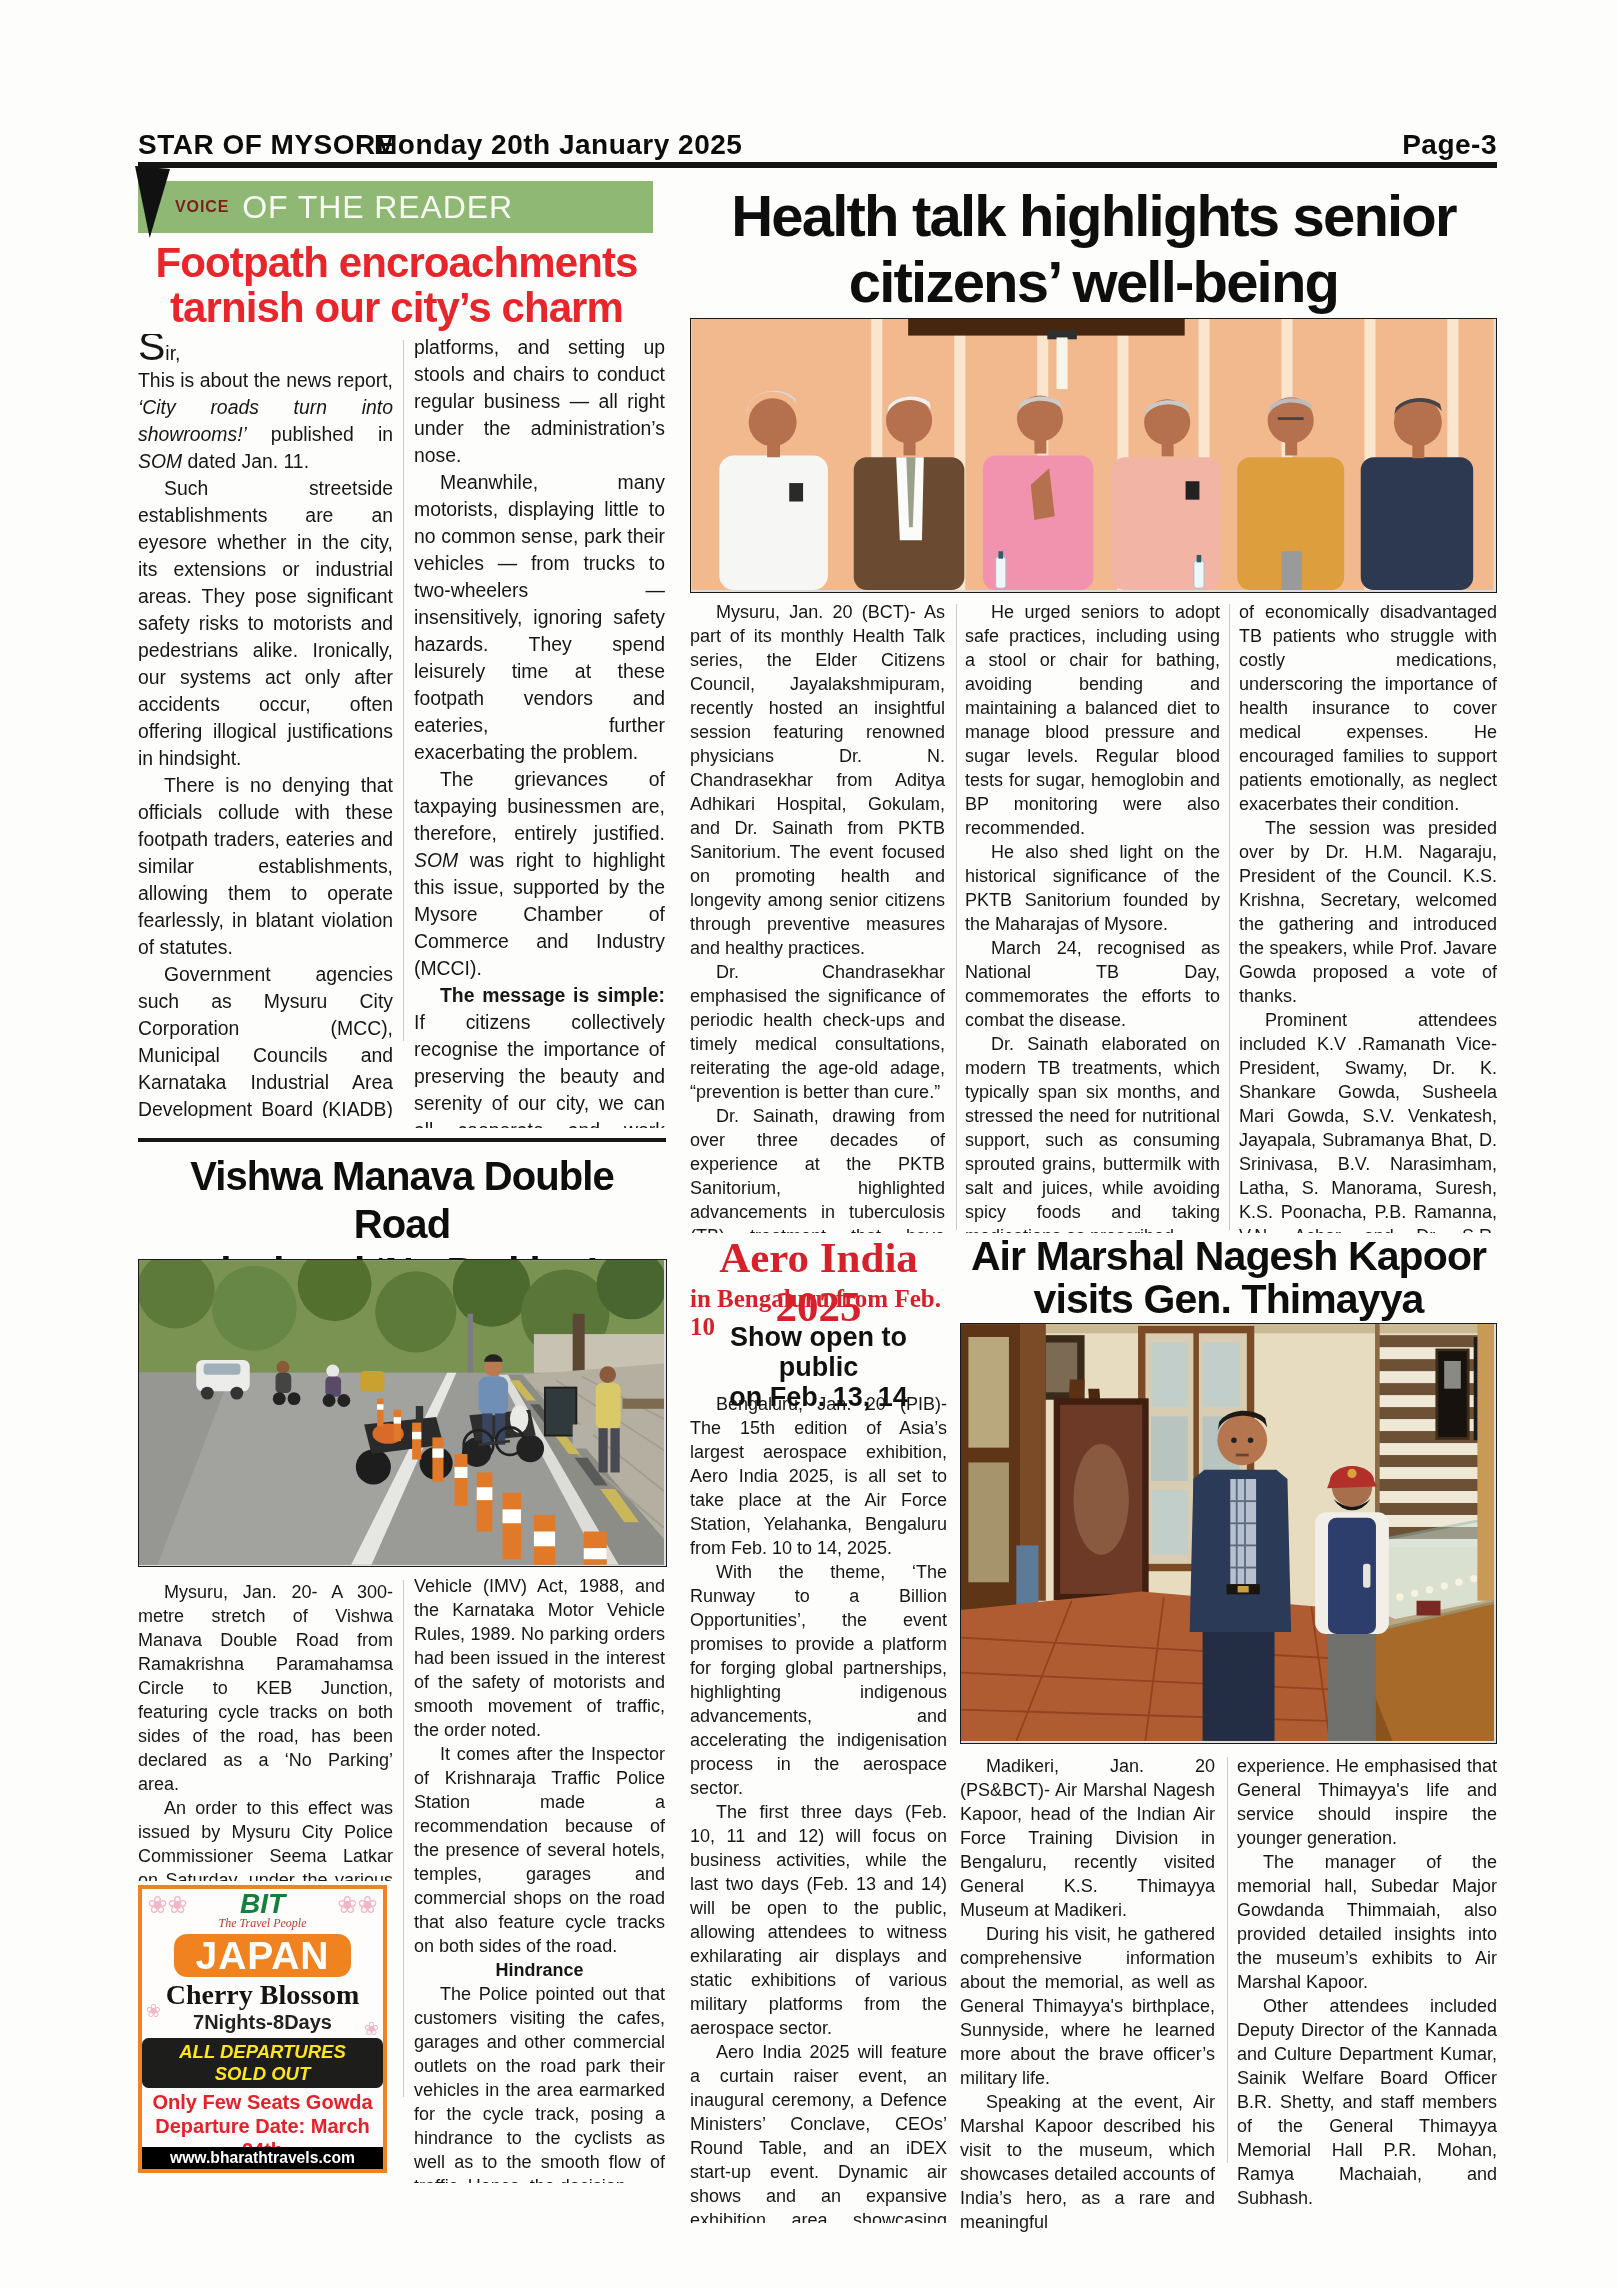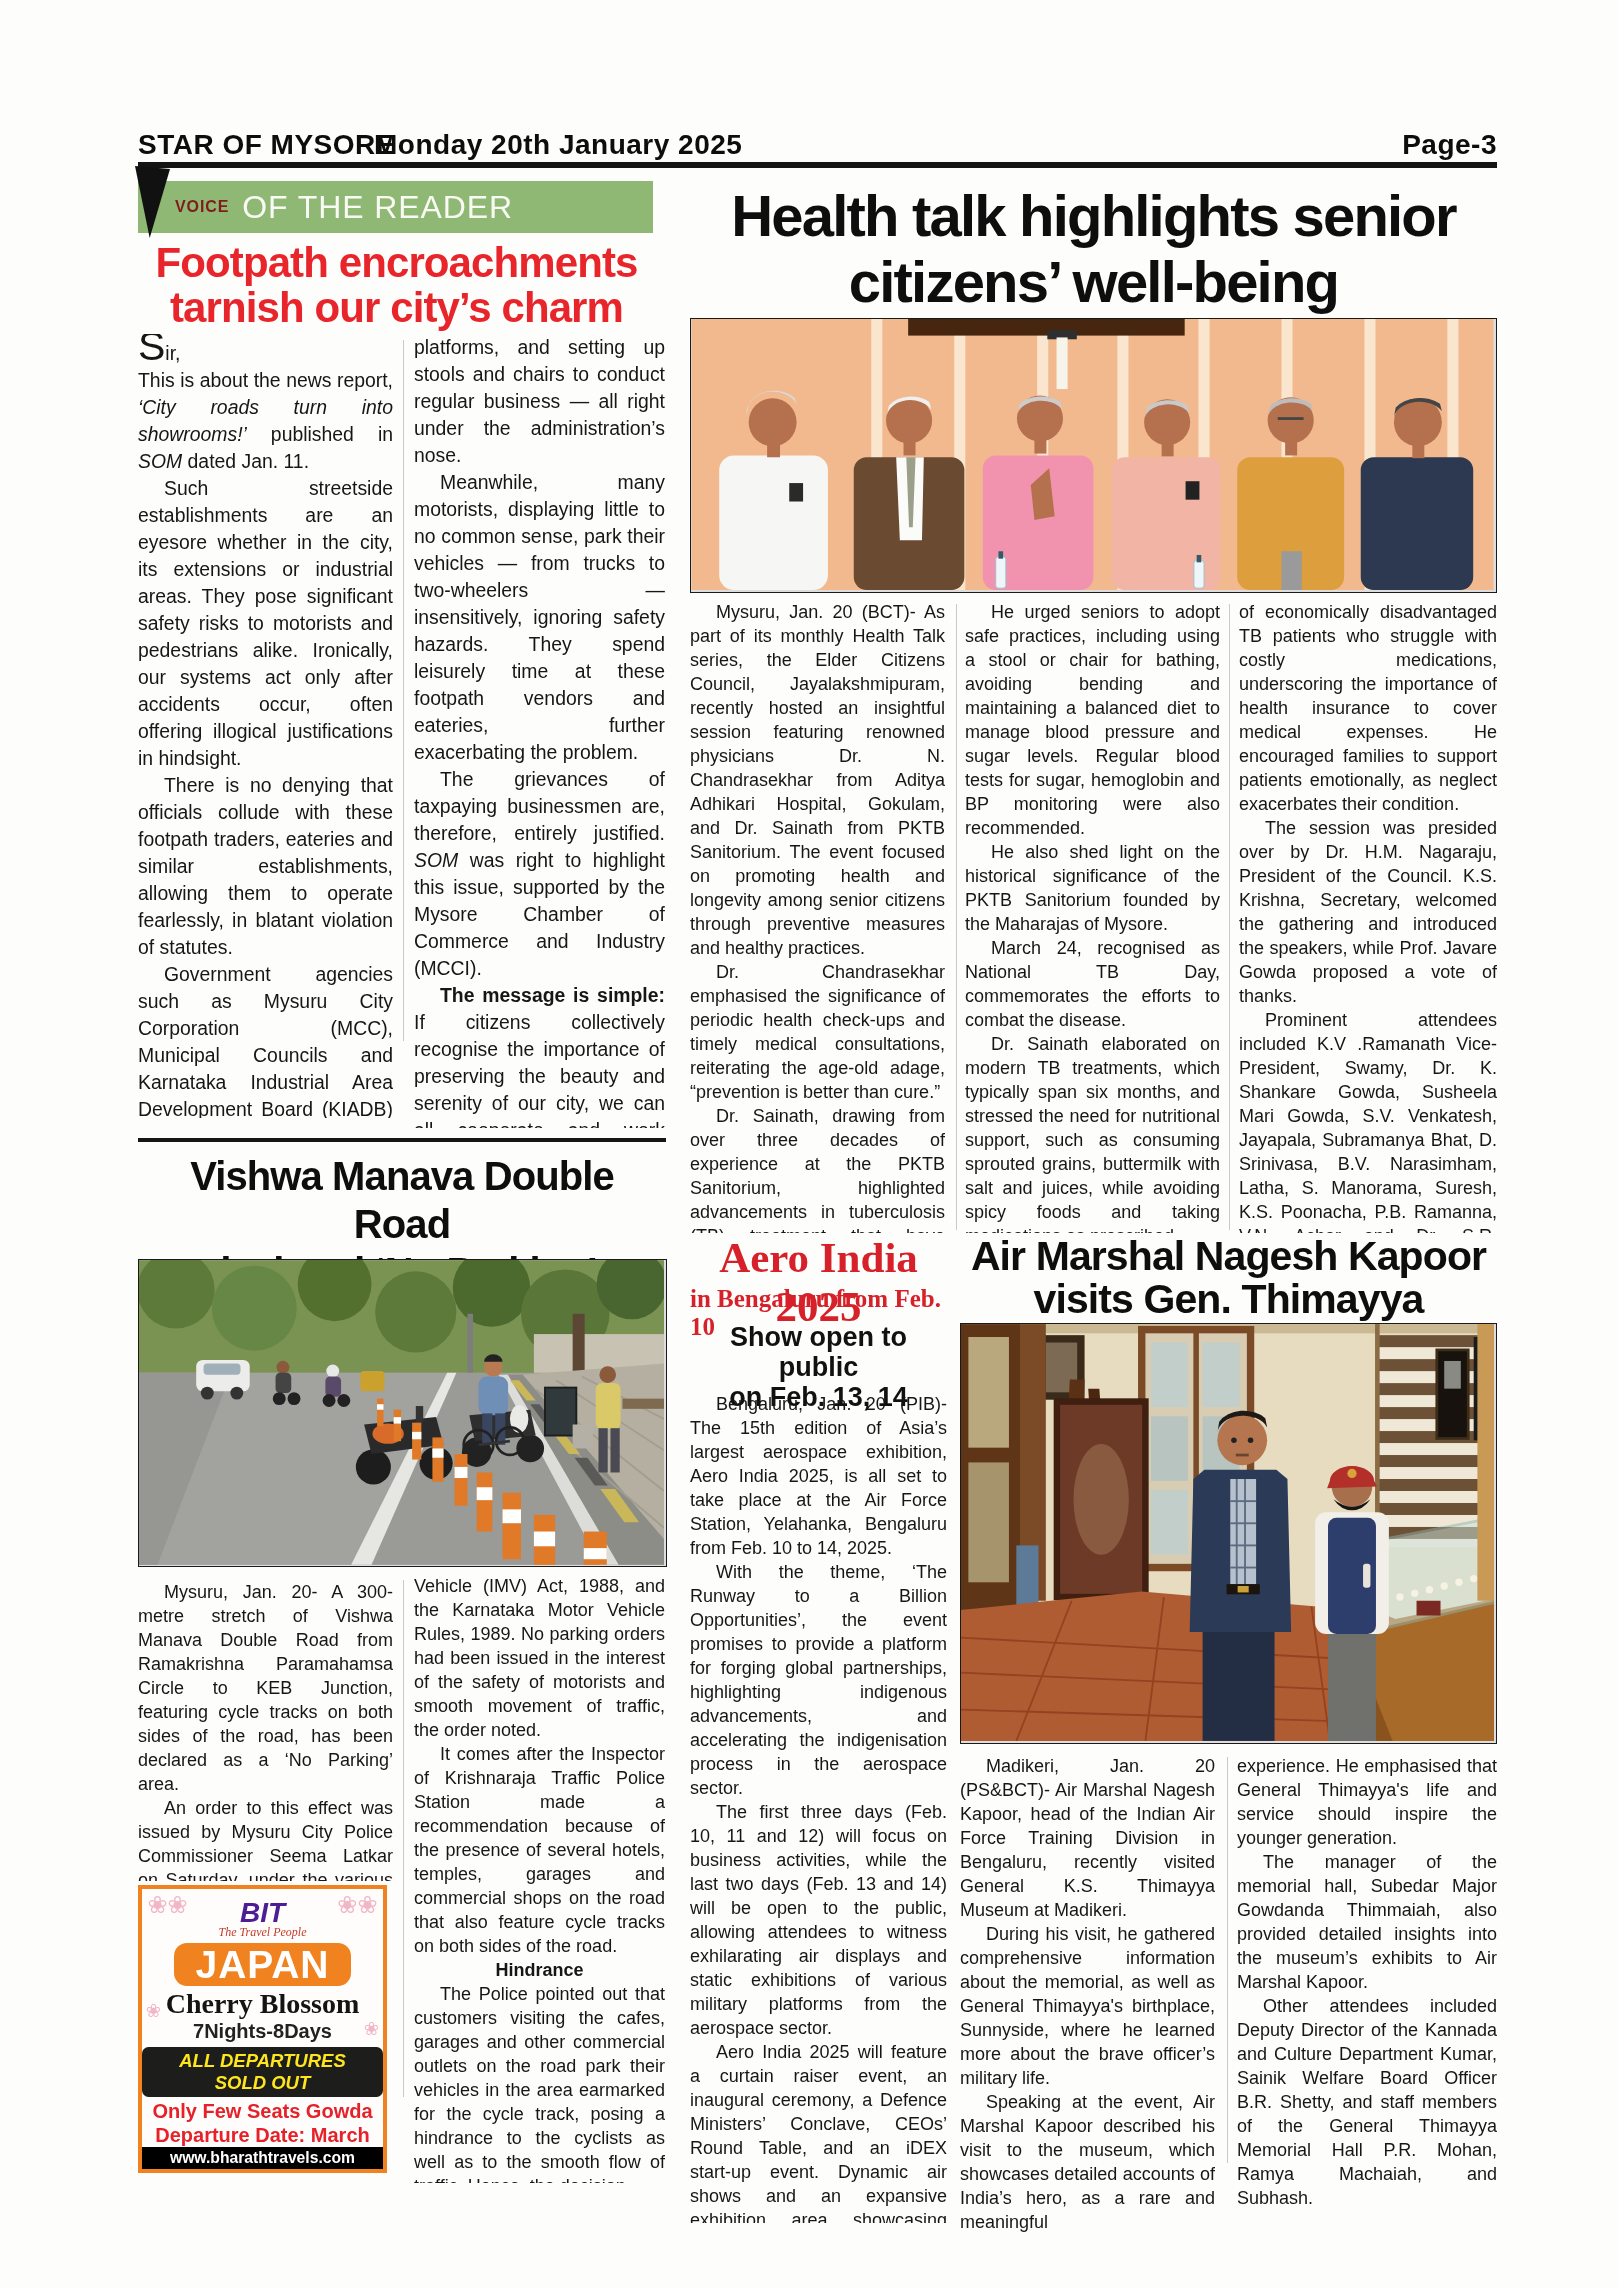--- a/index.html
+++ b/index.html
@@ -31,21 +31,21 @@
   .it{font-style:italic;}
   .bd{font-weight:700;}
   .opening{text-indent:0 !important;}
   .dropcap{font-size:41px;line-height:24px;font-weight:400;}
   .vrule{background:#c9c9c9;width:0.9px;}
   .hrule{background:#161616;}
   .photo{border:1.8px solid #1a1a1a;box-sizing:border-box;background:#ddd;overflow:hidden;}
   
   .ad{border:4.6px solid #f0831f;box-sizing:border-box;background:#fffdfb;text-align:center;overflow:hidden;}
   .ad .blossom{position:absolute;color:#f2b7c6;}
-  .ad .logo{font-style:italic;font-weight:800;font-size:28px;color:#4c1d95;line-height:26px;margin-top:11px;}
+  .ad .logo{font-style:italic;font-weight:800;font-size:28px;color:#15803d;line-height:26px;margin-top:2px;}
   .ad .tagline{font-family:"Liberation Serif","DejaVu Serif",serif;font-style:italic;color:#c43a2a;font-size:12px;line-height:13px;}
   .ad .japan{display:inline-block;background:#f0831f;color:#fff;font-weight:800;font-size:39px;line-height:42px;
              padding:0.9px 22px;border-radius:13px;margin-top:3.7px;letter-spacing:0.9px;}
   .ad .cherry{font-family:"Liberation Serif","DejaVu Serif",serif;font-weight:700;font-size:28px;line-height:31px;color:#141414;margin-top:1.8px;}
   .ad .nights{font-weight:700;font-size:20px;line-height:24px;color:#222;}
   .ad .sold{display:inline-block;background:#1d1d1b;color:#ffe61c;font-weight:800;font-style:italic;font-size:18.5px;
             line-height:22px;padding:2.8px 9.2px;border-radius:6.5px;margin-top:3.7px;}
   .ad .seats{color:#e62129;font-weight:800;font-size:20px;line-height:24px;margin-top:2.8px;}
   .ad .dep{color:#e62129;font-weight:800;font-size:20px;line-height:24px;}
   .ad .call{color:#111;font-weight:800;font-size:26px;line-height:28px;margin-top:3.7px;}

